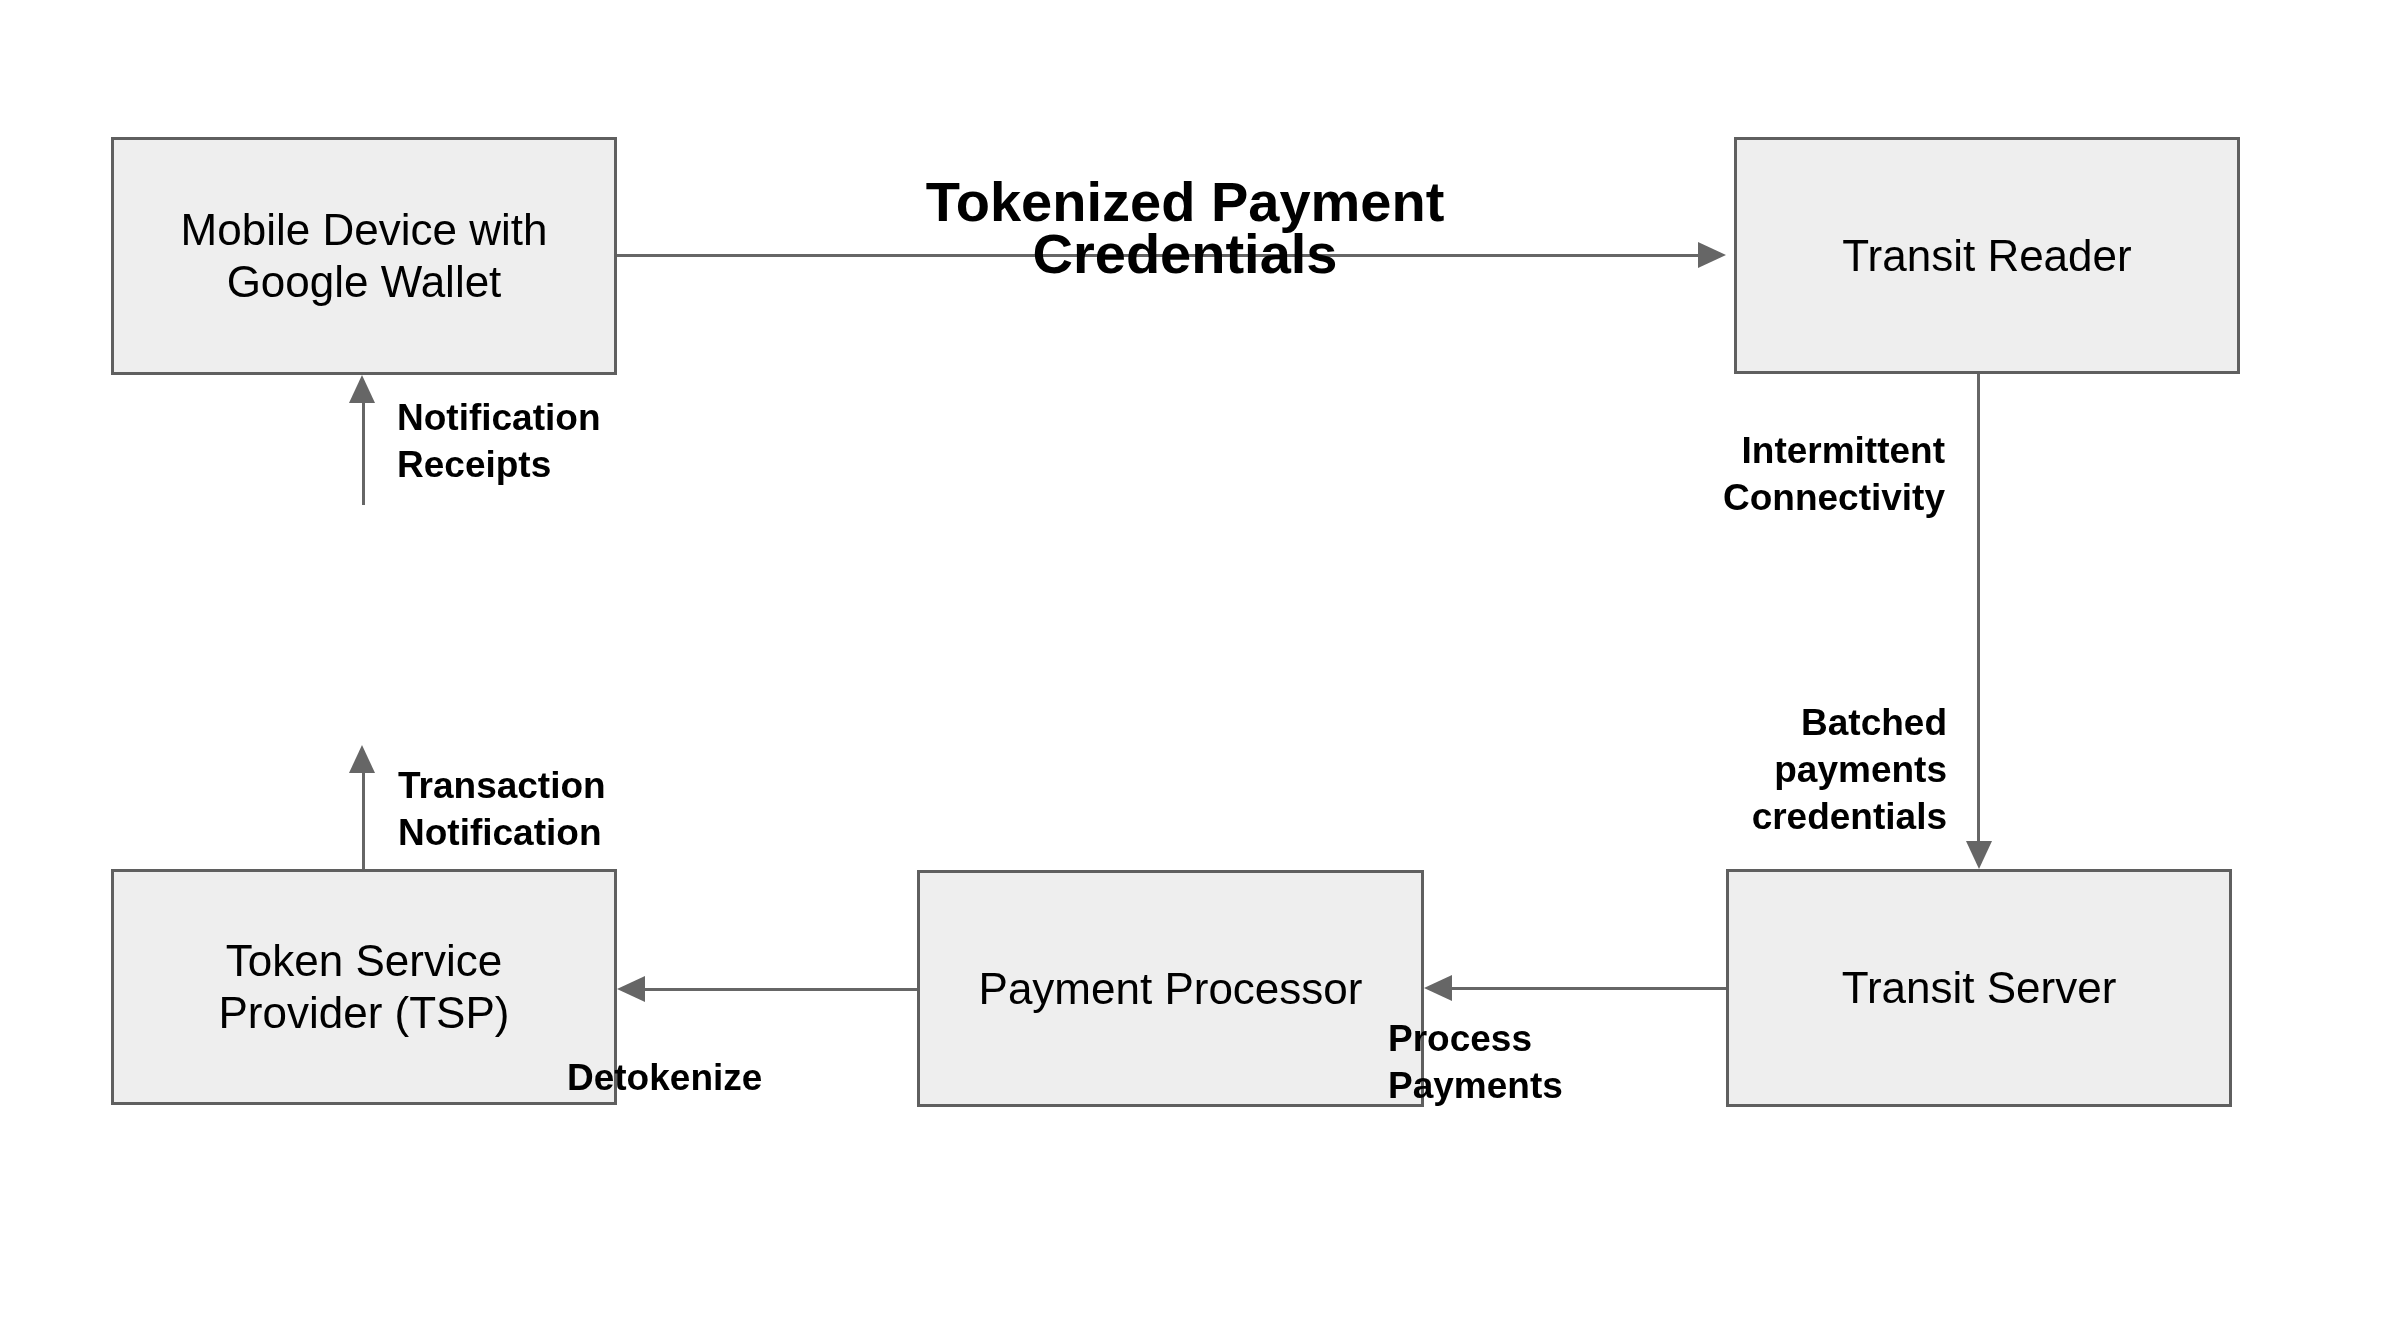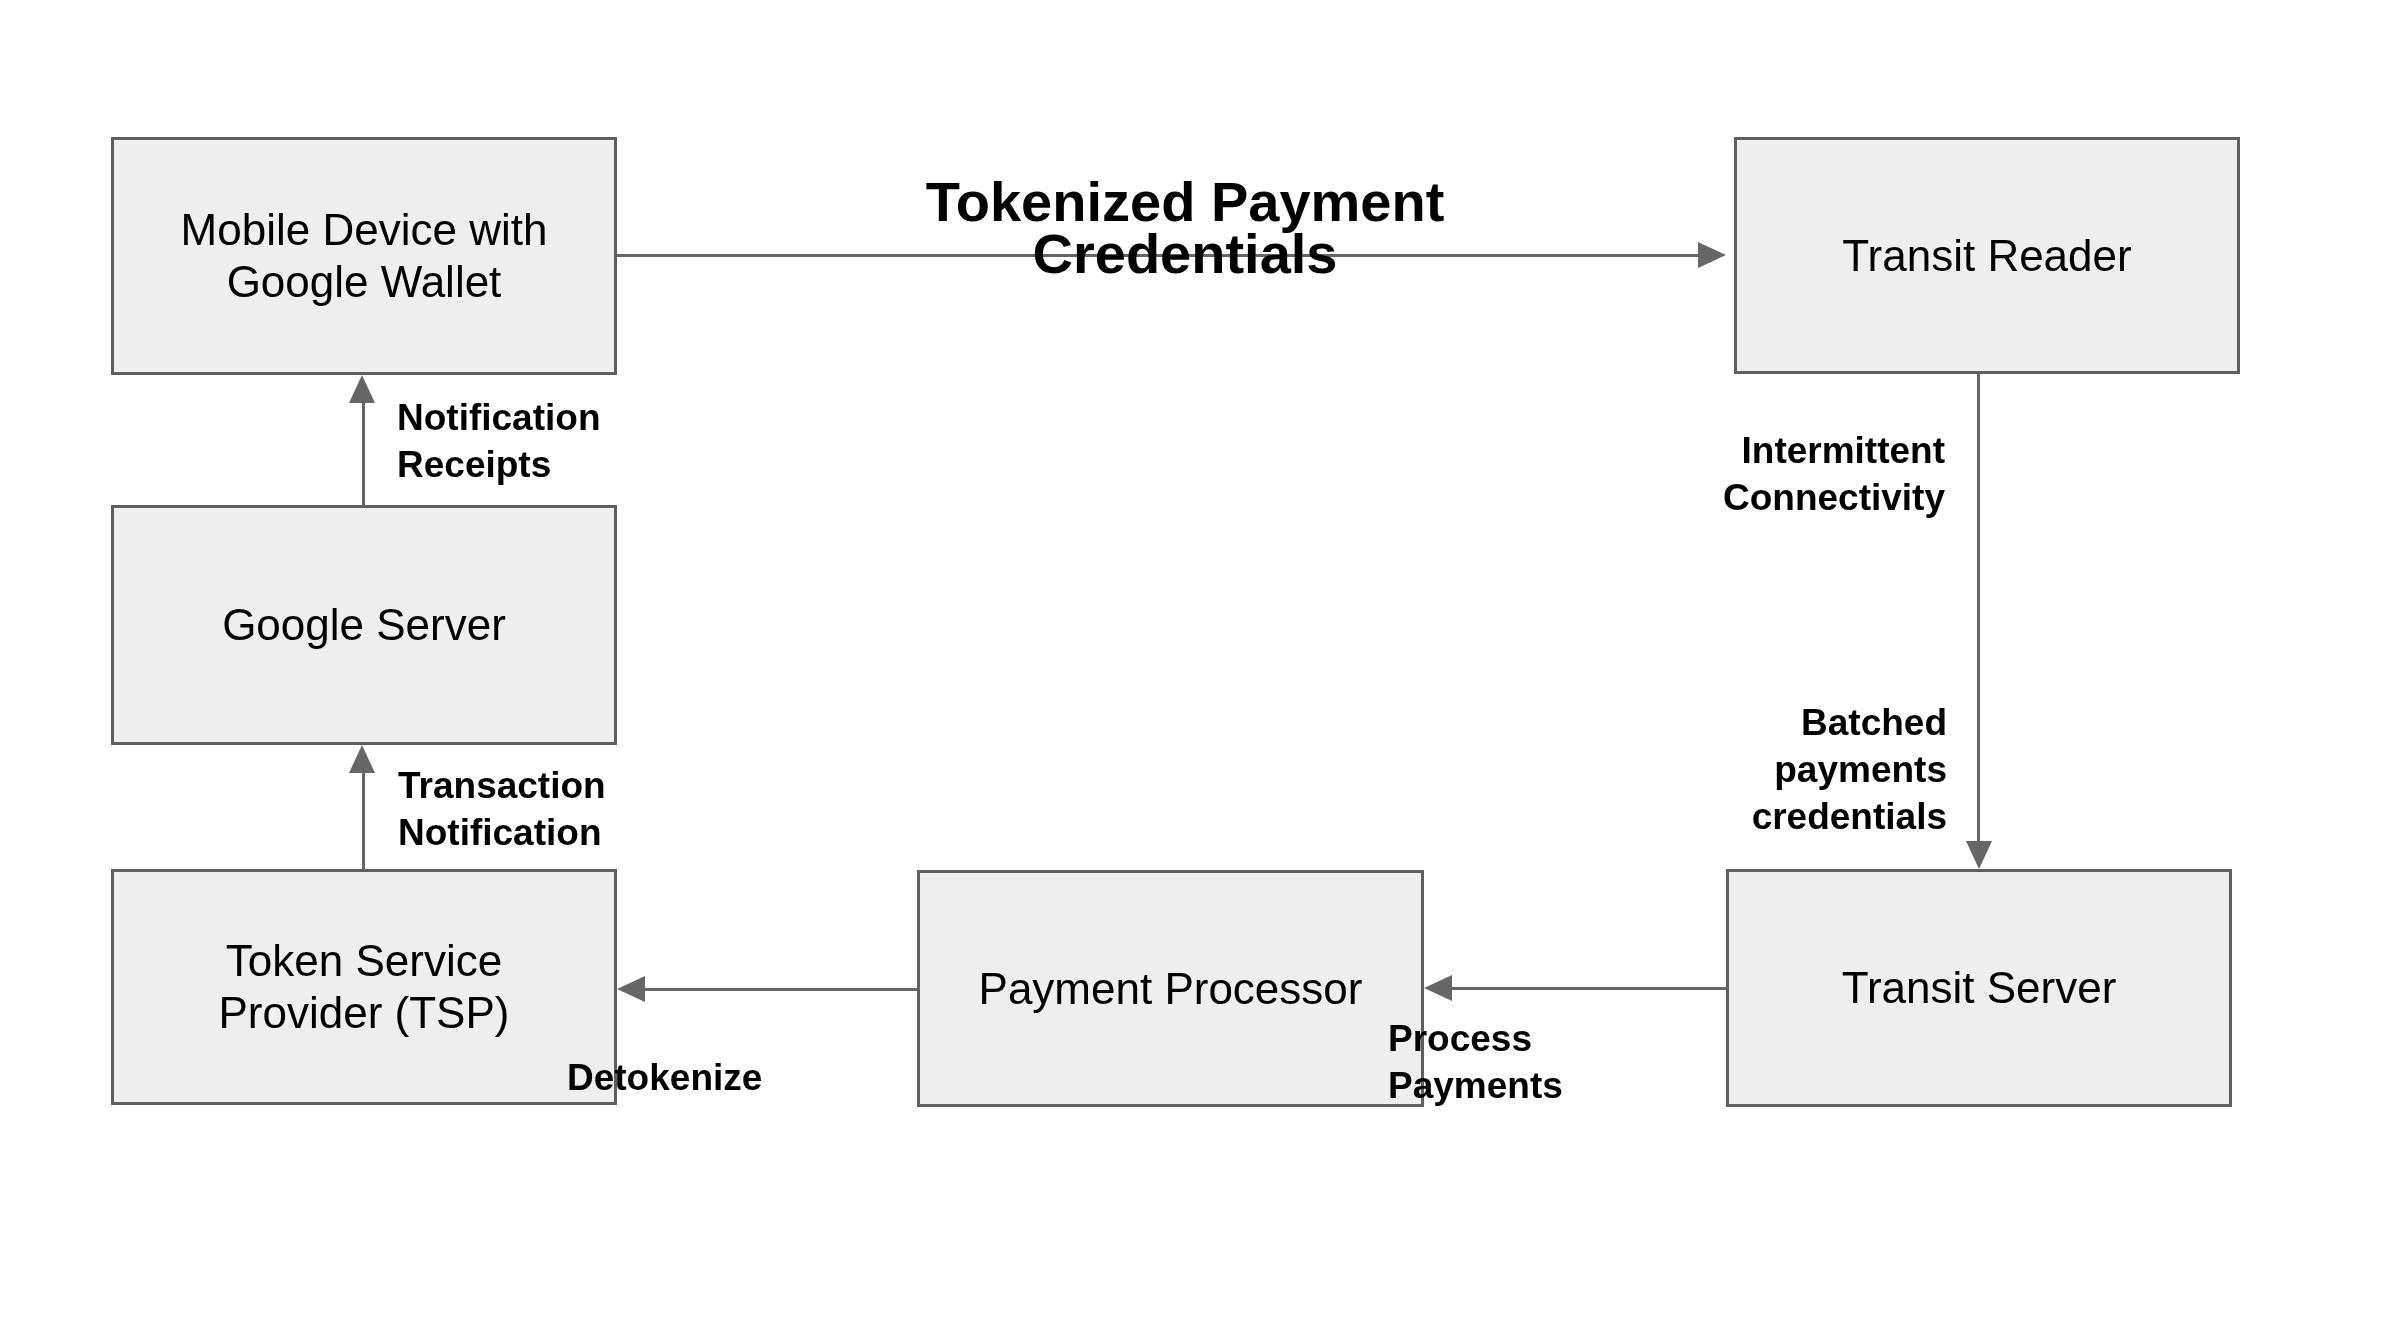--- a/index.html
+++ b/index.html
@@ -79,21 +79,20 @@
 </head>
 <body>
 
 <div id="canvas">
 
   <div class="node" style="left:111px; top:137px; width:506px; height:238px;">Mobile Device with
 Google Wallet</div>
 
   <div class="node" style="left:1726px; top:137px; width:506px; height:237px;margin-left:8px;">Transit Reader</div>
 
-  <div class="node" style="left:111px; top:505px; width:506px; height:240px;">Google Server</div>
 
   <div class="node" style="left:111px; top:869px; width:506px; height:236px;">Token Service
 Provider (TSP)</div>
 
   <div class="node" style="left:917px; top:870px; width:507px; height:237px;">Payment Processor</div>
 
   <div class="node" style="left:1726px; top:869px; width:506px; height:238px;">Transit Server</div>
 
   <div class="line" style="left:617px; top:254px; width:1081px; height:3px;"></div>
   <div class="head head-right" style="left:1698px; top:242px;"></div>

